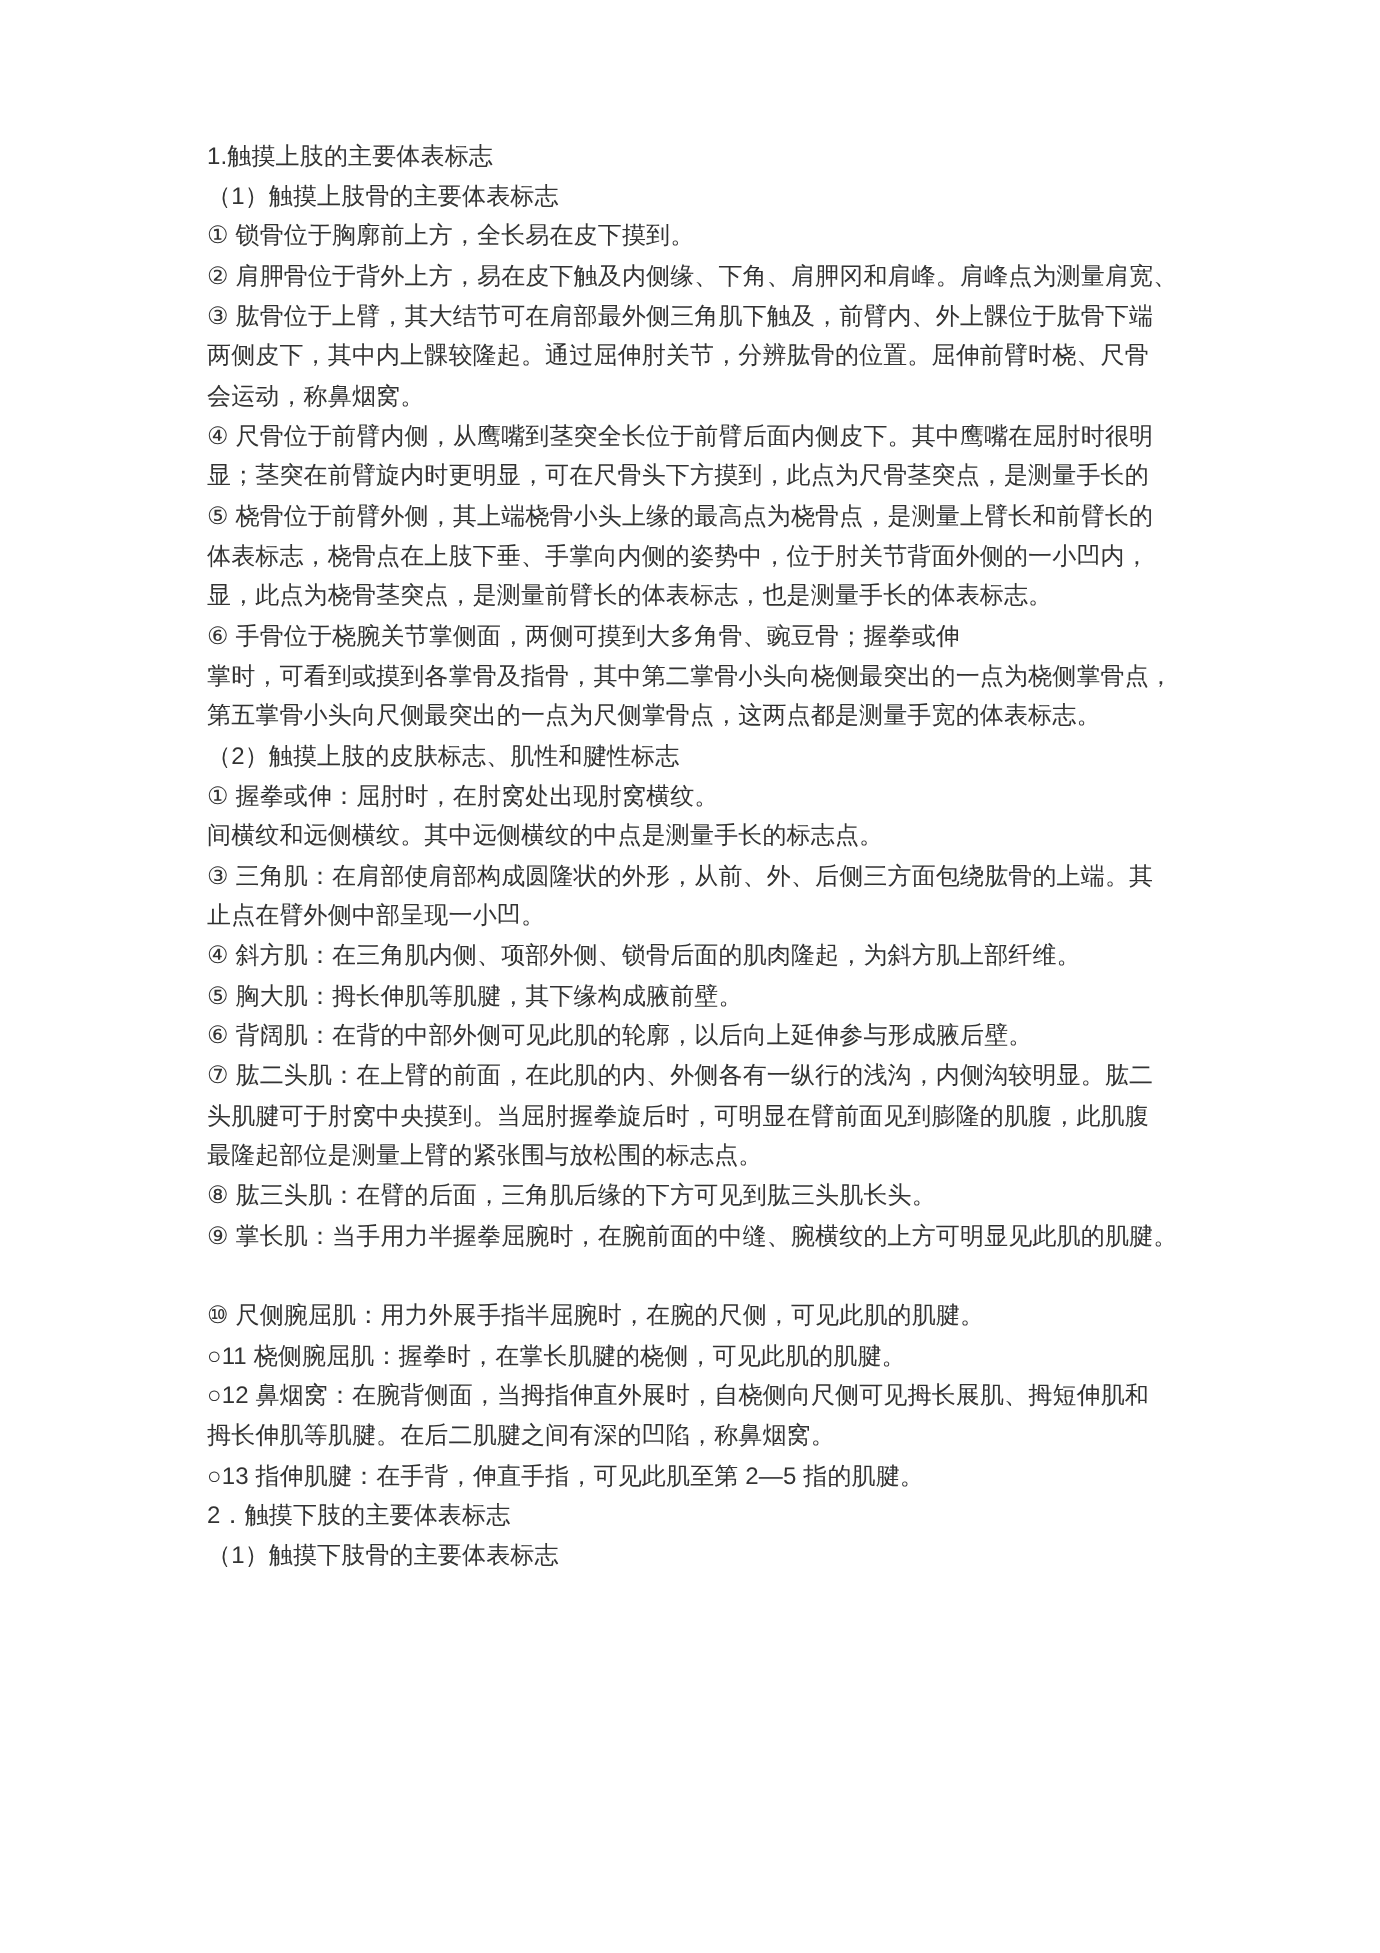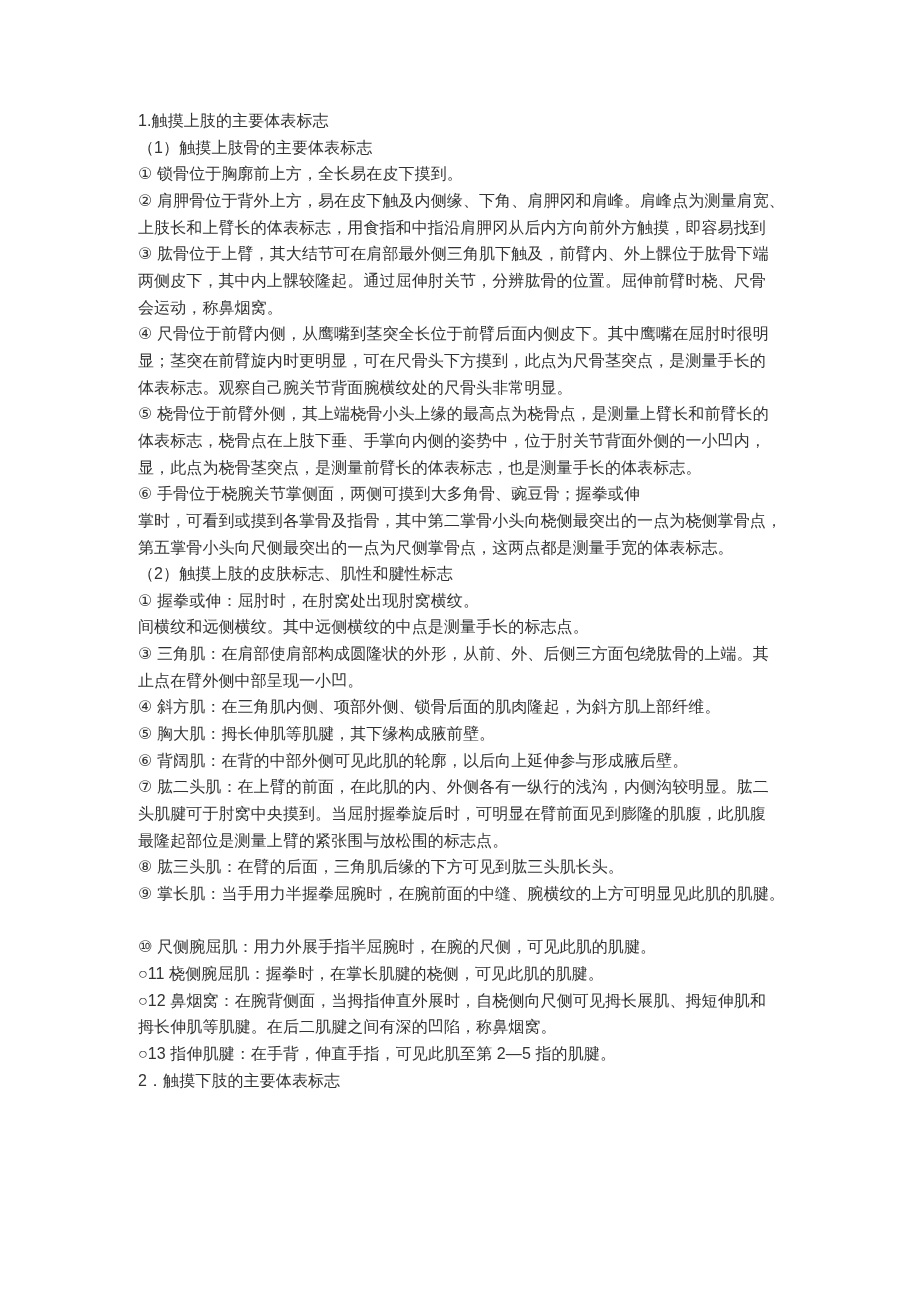--- a/index.html
+++ b/index.html
@@ -11,48 +11,46 @@
     position: relative;
     width: 920px;
     height: 1302px;
     background: #ffffff;
     overflow: hidden;
     font-family: "Liberation Sans", "DejaVu Sans", sans-serif;
   }
   .content {
     position: absolute;
     left: 138px;
-    top: 108px;
+    top: 92px;
     width: 672px;
   }
   .line {
     height: 26.67px;
     line-height: 26.67px;
     font-size: 16px;
     color: #333333;
     white-space: pre;
     letter-spacing: 0.1px;
   }
 </style>
 </head>
 <body>
 
 <div class="page">
   <div class="content">
     <div class="line">1.触摸上肢的主要体表标志</div>
     <div class="line">（1）触摸上肢骨的主要体表标志</div>
     <div class="line">① 锁骨位于胸廓前上方，全长易在皮下摸到。</div>
     <div class="line">② 肩胛骨位于背外上方，易在皮下触及内侧缘、下角、肩胛冈和肩峰。肩峰点为测量肩宽、</div>
-    <div class="line">上肢长和上臂长的体表标志，用食指和中指沿肩胛冈从后内方向前外方触摸，即容易找到</div>
     <div class="line">③ 肱骨位于上臂，其大结节可在肩部最外侧三角肌下触及，前臂内、外上髁位于肱骨下端</div>
     <div class="line">两侧皮下，其中内上髁较隆起。通过屈伸肘关节，分辨肱骨的位置。屈伸前臂时桡、尺骨</div>
     <div class="line">会运动，称鼻烟窝。</div>
     <div class="line">④ 尺骨位于前臂内侧，从鹰嘴到茎突全长位于前臂后面内侧皮下。其中鹰嘴在屈肘时很明</div>
     <div class="line">显；茎突在前臂旋内时更明显，可在尺骨头下方摸到，此点为尺骨茎突点，是测量手长的</div>
-    <div class="line">体表标志。观察自己腕关节背面腕横纹处的尺骨头非常明显。</div>
     <div class="line">⑤ 桡骨位于前臂外侧，其上端桡骨小头上缘的最高点为桡骨点，是测量上臂长和前臂长的</div>
     <div class="line">体表标志，桡骨点在上肢下垂、手掌向内侧的姿势中，位于肘关节背面外侧的一小凹内，</div>
     <div class="line">显，此点为桡骨茎突点，是测量前臂长的体表标志，也是测量手长的体表标志。</div>
     <div class="line">⑥ 手骨位于桡腕关节掌侧面，两侧可摸到大多角骨、豌豆骨；握拳或伸</div>
     <div class="line">掌时，可看到或摸到各掌骨及指骨，其中第二掌骨小头向桡侧最突出的一点为桡侧掌骨点，</div>
     <div class="line">第五掌骨小头向尺侧最突出的一点为尺侧掌骨点，这两点都是测量手宽的体表标志。</div>
     <div class="line">（2）触摸上肢的皮肤标志、肌性和腱性标志</div>
     <div class="line">① 握拳或伸：屈肘时，在肘窝处出现肘窝横纹。</div>
     <div class="line">间横纹和远侧横纹。其中远侧横纹的中点是测量手长的标志点。</div>
     <div class="line">③ 三角肌：在肩部使肩部构成圆隆状的外形，从前、外、后侧三方面包绕肱骨的上端。其</div>
@@ -65,14 +63,15 @@
     <div class="line">最隆起部位是测量上臂的紧张围与放松围的标志点。</div>
     <div class="line">⑧ 肱三头肌：在臂的后面，三角肌后缘的下方可见到肱三头肌长头。</div>
     <div class="line">⑨ 掌长肌：当手用力半握拳屈腕时，在腕前面的中缝、腕横纹的上方可明显见此肌的肌腱。</div>
     <div class="line"></div>
     <div class="line">⑩ 尺侧腕屈肌：用力外展手指半屈腕时，在腕的尺侧，可见此肌的肌腱。</div>
     <div class="line">○11 桡侧腕屈肌：握拳时，在掌长肌腱的桡侧，可见此肌的肌腱。</div>
     <div class="line">○12 鼻烟窝：在腕背侧面，当拇指伸直外展时，自桡侧向尺侧可见拇长展肌、拇短伸肌和</div>
     <div class="line">拇长伸肌等肌腱。在后二肌腱之间有深的凹陷，称鼻烟窝。</div>
     <div class="line">○13 指伸肌腱：在手背，伸直手指，可见此肌至第 2—5 指的肌腱。</div>
     <div class="line">2．触摸下肢的主要体表标志</div>
+    <div class="line">（1）触摸下肢骨的主要体表标志</div>
   </div>
 </div>
 
 </body></html>

